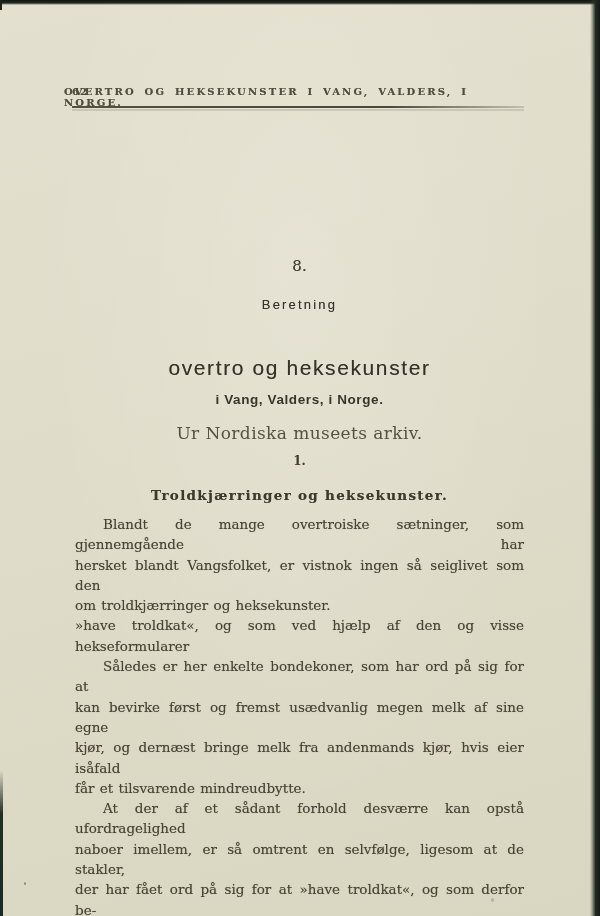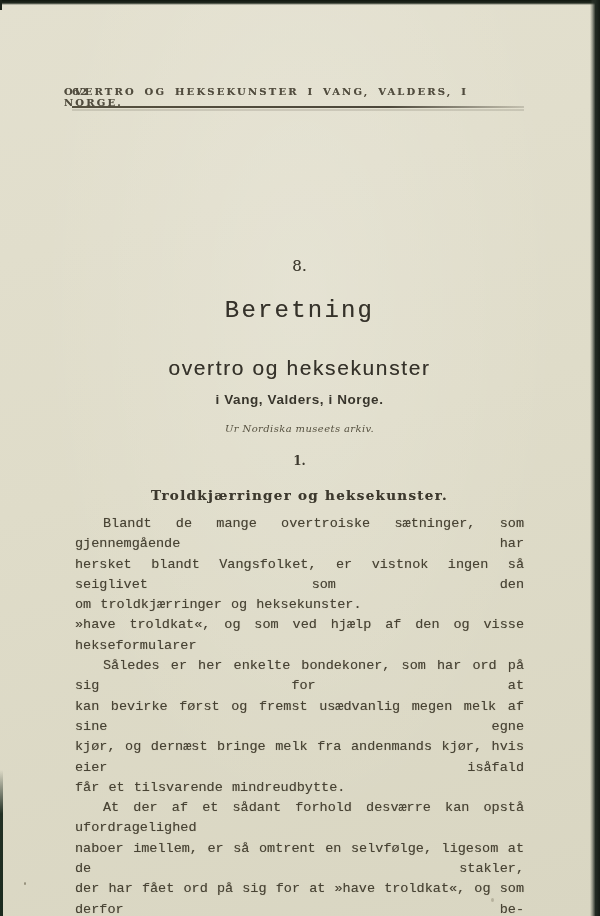--- a/index.html
+++ b/index.html
@@ -55,38 +55,38 @@
     box-shadow: 0 3px 0 rgba(76,71,58,0.16);
   }
 
   
   .centered { position: absolute; left: 75px; width: 449px; text-align: center; }
   .chapter-number {
     top: 257px; font-size: 15px; color: #3d392e;
     text-shadow: 0 0 0.6px rgba(61,57,46,0.5);
   }
   .title-main {
-    top: 297px; font-family: Liberation Mono, monospace;
-    font-size: 24px; letter-spacing: 2.2px; color: #35322a;
+    top: 297px; font-family: Liberation Sans, sans-serif;
+    font-size: 13px; letter-spacing: 2.2px; color: #35322a;
     text-shadow: 0 0 0.6px rgba(53,50,42,0.5);
   }
   .title-connector {
     top: 334px; font-size: 11px; letter-spacing: 1.5px; color: #4c4739;
   }
   .title-subject {
     top: 356px; font-family: "Liberation Sans", sans-serif;
     font-size: 21px; letter-spacing: 1.6px; color: #35322a;
     text-shadow: 0 0 0.6px rgba(53,50,42,0.5);
   }
   .title-location {
     top: 392px; font-family: "Liberation Sans", sans-serif;
     font-size: 13.5px; font-weight: bold; letter-spacing: 0.6px; color: #38352c;
   }
   .source-note {
-    top: 423px; font-style: italic; font-size: 10px;
+    top: 423px; font-size: 17px;
     letter-spacing: 0.4px; color: #565140;
   }
   .section-number {
     top: 454px; font-size: 12px; font-weight: bold; color: #3d392e;
   }
   .section-heading {
     top: 487px; font-size: 13.5px; font-weight: bold;
     letter-spacing: 1.3px; color: #3d392e;
     text-shadow: 0 0 0.5px rgba(61,57,46,0.5);
     text-align: center;
@@ -94,21 +94,21 @@
 
   
   .bodytext {
     position: absolute; top: 514px; left: 75px; width: 449px;
     font-size: 13.5px; line-height: 20.3px;
     color: #484334;
     text-shadow: 0 0 0.7px rgba(72,67,52,0.45);
     word-spacing: 1px;
   }
   .para { margin: 0; }
-  .bl { display: block; text-align: justify; text-align-last: justify; font-family: Liberation Mono, monospace; }
+  .bl { display: block; text-align: justify; text-align-last: justify; }
   .bl.first { text-indent: 28px; }
   .bl.last { text-align-last: left; }
 </style>
 </head>
 <body>
 
 <div class="page">
 
   <div class="edge-top"></div>
   <div class="edge-right"></div>

